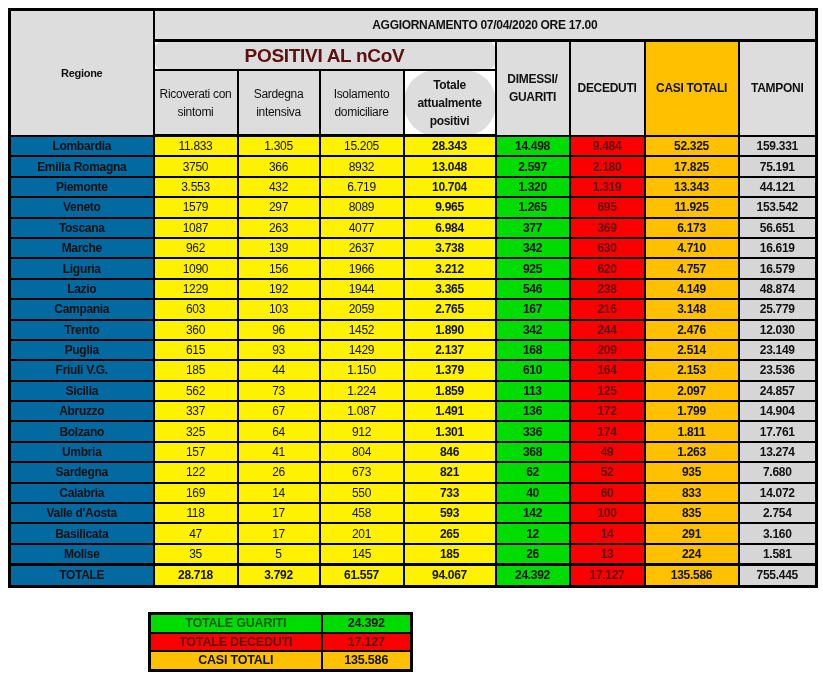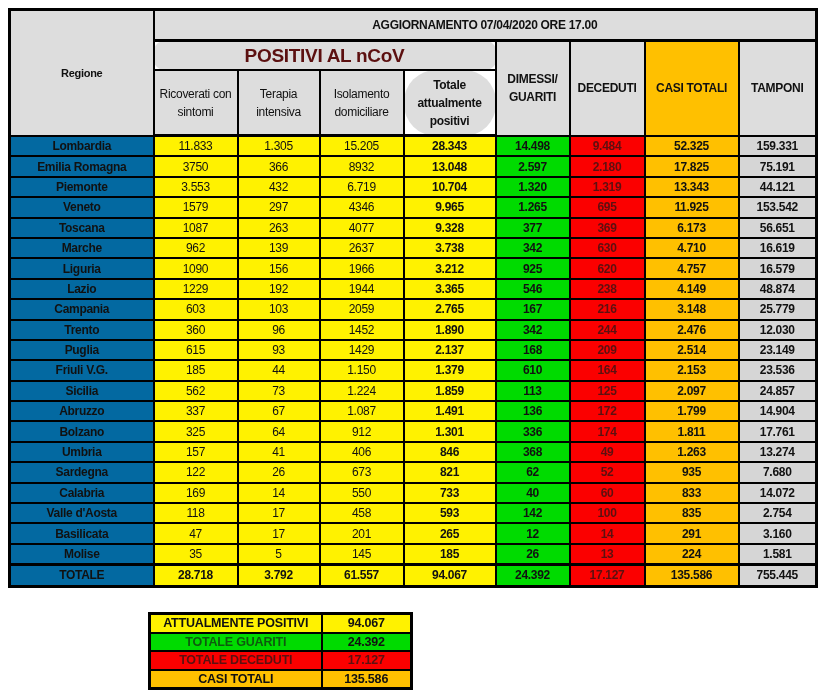--- a/index.html
+++ b/index.html
@@ -96,21 +96,21 @@
       </tr>
       <tr>
         <th class="h-group" colspan="4">POSITIVI AL nCoV</th>
         <th class="h-right" rowspan="2">DIMESSI/ GUARITI</th>
         <th class="h-right" rowspan="2">DECEDUTI</th>
         <th class="h-right h-casi" rowspan="2">CASI TOTALI</th>
         <th class="h-right" rowspan="2">TAMPONI</th>
       </tr>
       <tr>
         <th class="h-sub">Ricoverati con sintomi</th>
-        <th class="h-sub">Terapia intensiva</th>
+        <th class="h-sub">Sardegna intensiva</th>
         <th class="h-sub">Isolamento domiciliare</th>
         <th class="h-sub h-sub-bold">Totale attualmente positivi</th>
       </tr>
     </thead>
     <tbody>
         <tr>
           <td class="c-region">Lombardia</td>
           <td class="c-yellow">11.833</td>
           <td class="c-yellow">1.305</td>
           <td class="c-yellow">15.205</td>
@@ -139,33 +139,33 @@
           <td class="c-yellow-bold">10.704</td>
           <td class="c-green">1.320</td>
           <td class="c-red">1.319</td>
           <td class="c-orange">13.343</td>
           <td class="c-gray">44.121</td>
         </tr>
         <tr>
           <td class="c-region">Veneto</td>
           <td class="c-yellow">1579</td>
           <td class="c-yellow">297</td>
-          <td class="c-yellow">4346</td>
+          <td class="c-yellow">8089</td>
           <td class="c-yellow-bold">9.965</td>
           <td class="c-green">1.265</td>
           <td class="c-red">695</td>
           <td class="c-orange">11.925</td>
           <td class="c-gray">153.542</td>
         </tr>
         <tr>
           <td class="c-region">Toscana</td>
           <td class="c-yellow">1087</td>
           <td class="c-yellow">263</td>
           <td class="c-yellow">4077</td>
-          <td class="c-yellow-bold">9.328</td>
+          <td class="c-yellow-bold">6.984</td>
           <td class="c-green">377</td>
           <td class="c-red">369</td>
           <td class="c-orange">6.173</td>
           <td class="c-gray">56.651</td>
         </tr>
         <tr>
           <td class="c-region">Marche</td>
           <td class="c-yellow">962</td>
           <td class="c-yellow">139</td>
           <td class="c-yellow">2637</td>
@@ -271,21 +271,21 @@
           <td class="c-yellow-bold">1.301</td>
           <td class="c-green">336</td>
           <td class="c-red">174</td>
           <td class="c-orange">1.811</td>
           <td class="c-gray">17.761</td>
         </tr>
         <tr>
           <td class="c-region">Umbria</td>
           <td class="c-yellow">157</td>
           <td class="c-yellow">41</td>
-          <td class="c-yellow">406</td>
+          <td class="c-yellow">804</td>
           <td class="c-yellow-bold">846</td>
           <td class="c-green">368</td>
           <td class="c-red">49</td>
           <td class="c-orange">1.263</td>
           <td class="c-gray">13.274</td>
         </tr>
         <tr>
           <td class="c-region">Sardegna</td>
           <td class="c-yellow">122</td>
           <td class="c-yellow">26</td>
@@ -354,24 +354,20 @@
       </tbody>
   </table>
 
   <table class="legend">
     <colgroup>
         <col style="width:172px">
         <col style="width:90px">
       </colgroup>
     <tbody>
         <tr>
-          <td style="background: rgb(255, 242, 0); color: rgb(17, 17, 17);">ATTUALMENTE POSITIVI</td>
-          <td style="background: rgb(255, 242, 0); color: rgb(17, 17, 17);">94.067</td>
-        </tr>
-        <tr>
           <td style="background: rgb(0, 219, 0); color: rgb(14, 90, 14); margin-top: 11px;">TOTALE GUARITI</td>
           <td style="background: rgb(0, 219, 0); color: rgb(17, 17, 17);">24.392</td>
         </tr>
         <tr>
           <td style="background: rgb(251, 0, 0); color: rgb(92, 16, 16);">TOTALE DECEDUTI</td>
           <td style="background: rgb(251, 0, 0); color: rgb(92, 16, 16);">17.127</td>
         </tr>
         <tr>
           <td style="background: rgb(255, 192, 0); color: rgb(17, 17, 17);">CASI TOTALI</td>
           <td style="background: rgb(255, 192, 0); color: rgb(17, 17, 17);">135.586</td>

